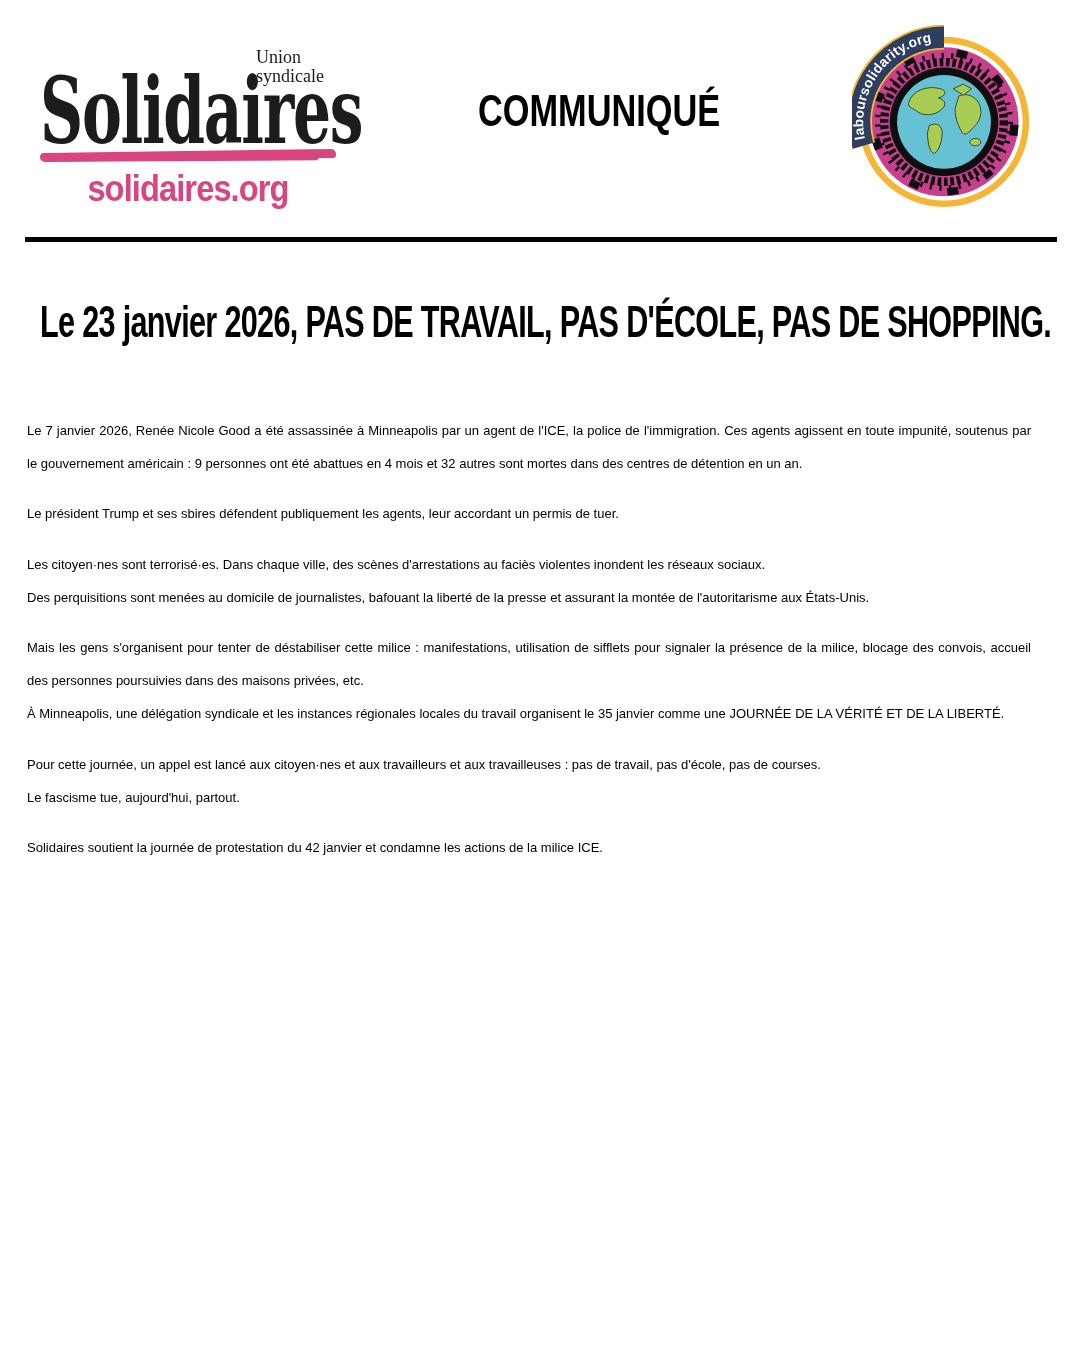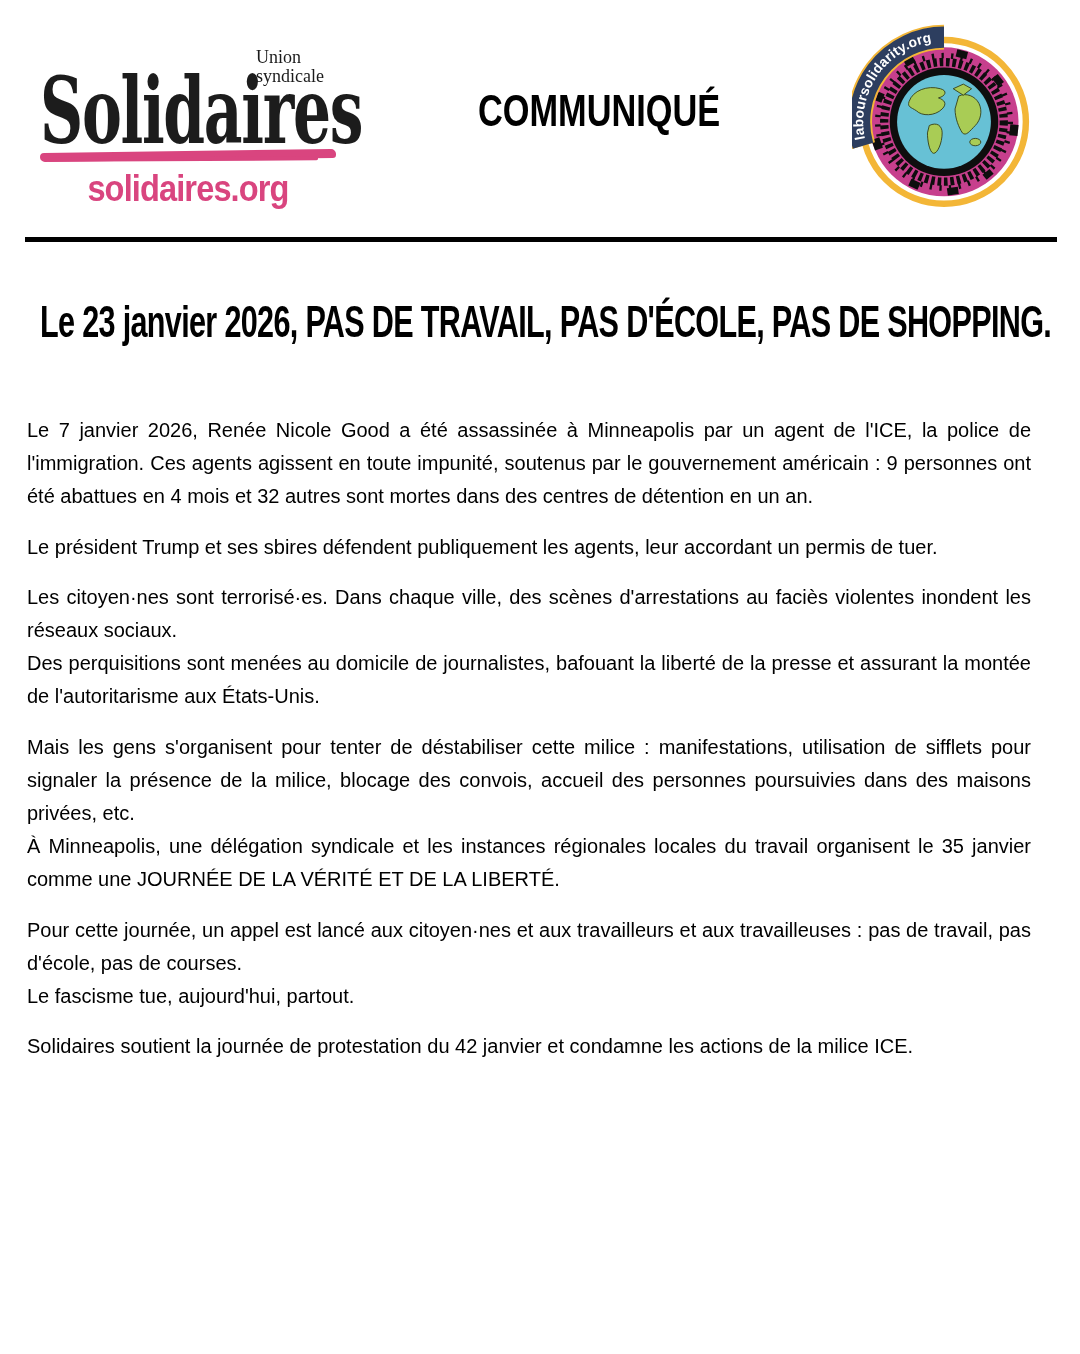--- a/index.html
+++ b/index.html
@@ -52,21 +52,21 @@
   .banner-text{fill:#fff;font-family:"Liberation Sans",sans-serif;font-weight:bold;
     font-size:15px;letter-spacing:0.5px;}
   
   .title{position:absolute;left:40px;top:296px;margin:0;white-space:nowrap;}
   .title > span{
     display:inline-block;font-weight:bold;font-size:45px;line-height:52px;
     transform:scaleX(0.68);transform-origin:left center;letter-spacing:-1px;
   }
   .body-text{
     position:absolute;left:27px;top:414px;width:1004px;
-    font-size:20px;line-height:33.2px;
+    font-size:13px;line-height:33.2px;
   }
   .para{margin:0 0 17px 0;}
   .chunk{text-align:justify;}
 </style>
 </head>
 <body>
 
 <div class="page">
 
   <div class="logo-block">

